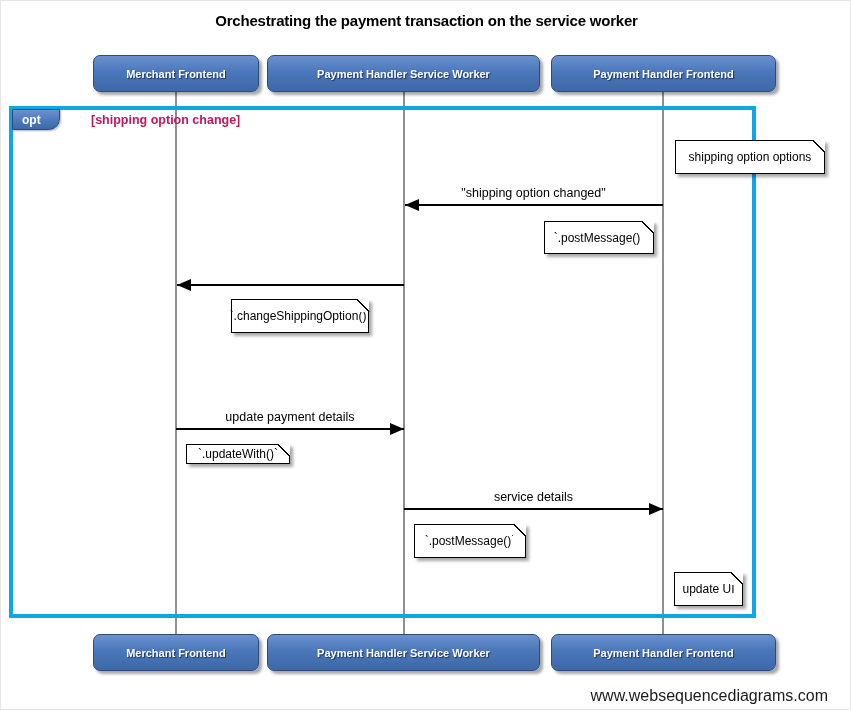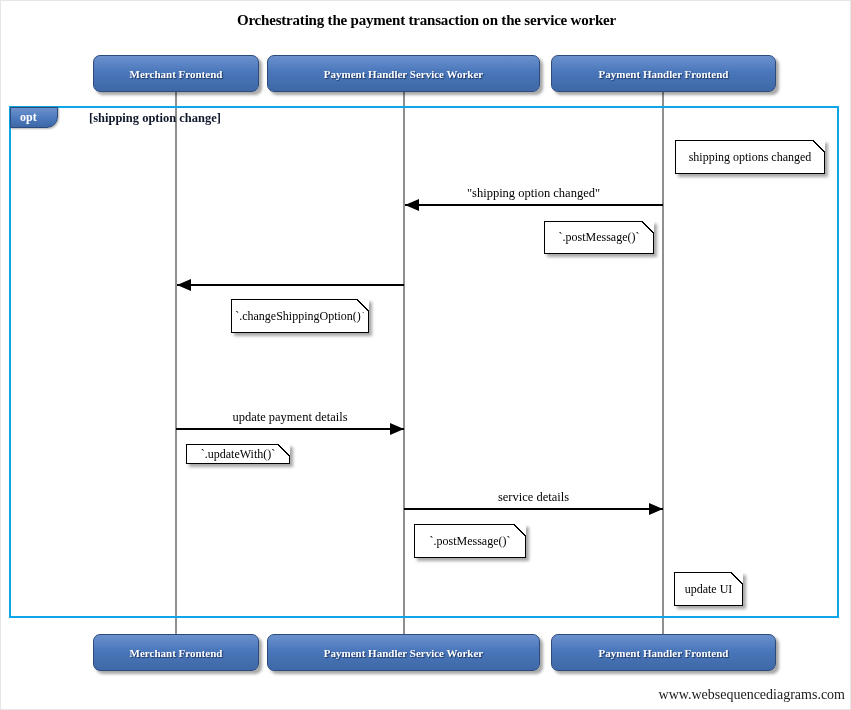--- a/index.html
+++ b/index.html
@@ -1,18 +1,18 @@
 <!DOCTYPE html>
 <html><head>
 <meta charset="utf-8">
 <style>
   html,body { margin:0; padding:0; background:#fff; }
   .canvas {
     position:relative; width:851px; height:710px; background:#ffffff;
-    font-family:Liberation Serif, serif; overflow:hidden;
+    font-family:Liberation Sans, sans-serif; overflow:hidden;
     border:1px solid #e6e6e6; box-sizing:border-box;
   }
   .title {
     position:absolute; top:11px; left:0; width:851px; text-align:center;
     font-size:15px; font-weight:bold; color:#000; letter-spacing:-0.2px;
   }
   
   .lifeline { position:absolute; width:1.5px; background:#8f8f8f; top:91px; height:542px; }
   .ll1 { left:174px; } .ll2 { left:402px; } .ll3 { left:661px; }
   
@@ -21,31 +21,31 @@
     background:linear-gradient(180deg,#6b91cd 0%,#4a77bb 45%,#3e68a6 100%);
     border:1px solid #2c4a7c; border-radius:7px;
     box-shadow:3px 3px 3px rgba(0,0,0,0.35);
     color:#fff; font-weight:bold; font-size:11px;
     display:flex; align-items:center; justify-content:center;
     text-shadow:1px 1px 1px rgba(10,25,60,0.7); white-space:nowrap;
   }
   .a1 { left:92px; width:166px; } .a2 { left:266px; width:273px; } .a3 { left:550px; width:225px; }
   .row-top { top:54px; } .row-bottom { top:633px; }
   
-  .frame { position:absolute; left:8px; top:105px; width:830px; height:512px;
-    border:2px solid #0ea5e9; box-sizing:border-box; }
+  .frame { position:absolute; left:8px; top:105px; width:747px; height:512px;
+    border:4px solid #0ea5e9; box-sizing:border-box; }
   .opt-tab {
     position:absolute; left:-1px; top:-1px; width:48px; height:21px; box-sizing:border-box;
     background:linear-gradient(180deg,#6b91cd,#4a77bb 60%,#3e68a6);
     border:1px solid #2c4a7c; border-radius:0 0 11px 0;
     color:#fff; font-weight:bold; font-size:12px;
     display:flex; align-items:center; padding-left:9px;
     box-shadow:1px 1px 2px rgba(0,0,0,0.3);
   }
-  .opt-cond { position:absolute; left:78px; top:3px; font-size:12.5px; font-weight:bold; color:#0f172a; white-space:nowrap; }
+  .opt-cond { position:absolute; left:78px; top:3px; font-size:12.5px; font-weight:bold; color:#be185d; white-space:nowrap; }
   
   .msg-line { position:absolute; height:0; border-top:2px solid #000; }
   .head { position:absolute; width:0; height:0; border-top:6px solid transparent; border-bottom:6px solid transparent; }
   .head-left  { border-right:14px solid #000; }
   .head-right { border-left:14px solid #000; }
   .msg-label { position:absolute; font-size:12.5px; color:#000; text-align:center; white-space:nowrap; }
   .m1-line { left:404px; top:203px; width:258px; }
   .m1-head { left:404px; top:198px; }
   .m1-label { left:403px; top:185px; width:259px; }
   .m2-line { left:176px; top:283px; width:227px; }
@@ -68,21 +68,21 @@
   .note::after  { content:""; position:absolute; top:-1px; right:-1px; width:13px; height:13px;
     background:linear-gradient(225deg,#ffffff 0%,#ffffff 43%,#000 43%,#000 53%,transparent 53%); }
   .n-a { left:674px; top:139px; width:150px; height:34px; }
   .n-b { left:543px; top:220px; width:110px; height:33px; }
   .n-c { left:230px; top:298px; width:138px; height:34px; }
   .n-d { left:31px;  top:347px; width:136px; height:50px;
          white-space:pre-line; justify-content:flex-start; text-align:left; line-height:1.45; }
   .n-e { left:185px; top:443px; width:104px; height:20px; }
   .n-f { left:413px; top:523px; width:112px; height:34px; }
   .n-g { left:673px; top:571px; width:69px;  height:34px; }
-  .footer { position:absolute; top:686px; right:5px; font-size:14px; color:#1a1a1a; }
+  .footer { position:absolute; top:686px; right:22px; font-size:16px; color:#1a1a1a; }
 </style>
 </head>
 <body>
 
 <div class="canvas">
 
   <div class="title">Orchestrating the payment transaction on the service worker</div>
 
   <div class="lifeline ll1"></div>
   <div class="lifeline ll2"></div>
@@ -101,21 +101,21 @@
   <div class="head head-left m2-head"></div>
 
   <div class="msg-label m3-label">update payment details</div>
   <div class="msg-line m3-line"></div>
   <div class="head head-right m3-head"></div>
 
   <div class="msg-label m4-label">service details</div>
   <div class="msg-line m4-line"></div>
   <div class="head head-right m4-head"></div>
 
-  <div class="note n-a">shipping options changed</div>
+  <div class="note n-a">shipping option options</div>
   <div class="note n-b">`.postMessage()`</div>
   <div class="note n-c">`.changeShippingOption()`</div>
   <div class="note n-e">`.updateWith()`</div>
   <div class="note n-f">`.postMessage()`</div>
   <div class="note n-g">update UI</div>
 
   <div class="actor a1 row-top">Merchant Frontend</div>
   <div class="actor a2 row-top">Payment Handler Service Worker</div>
   <div class="actor a3 row-top">Payment Handler Frontend</div>
 

